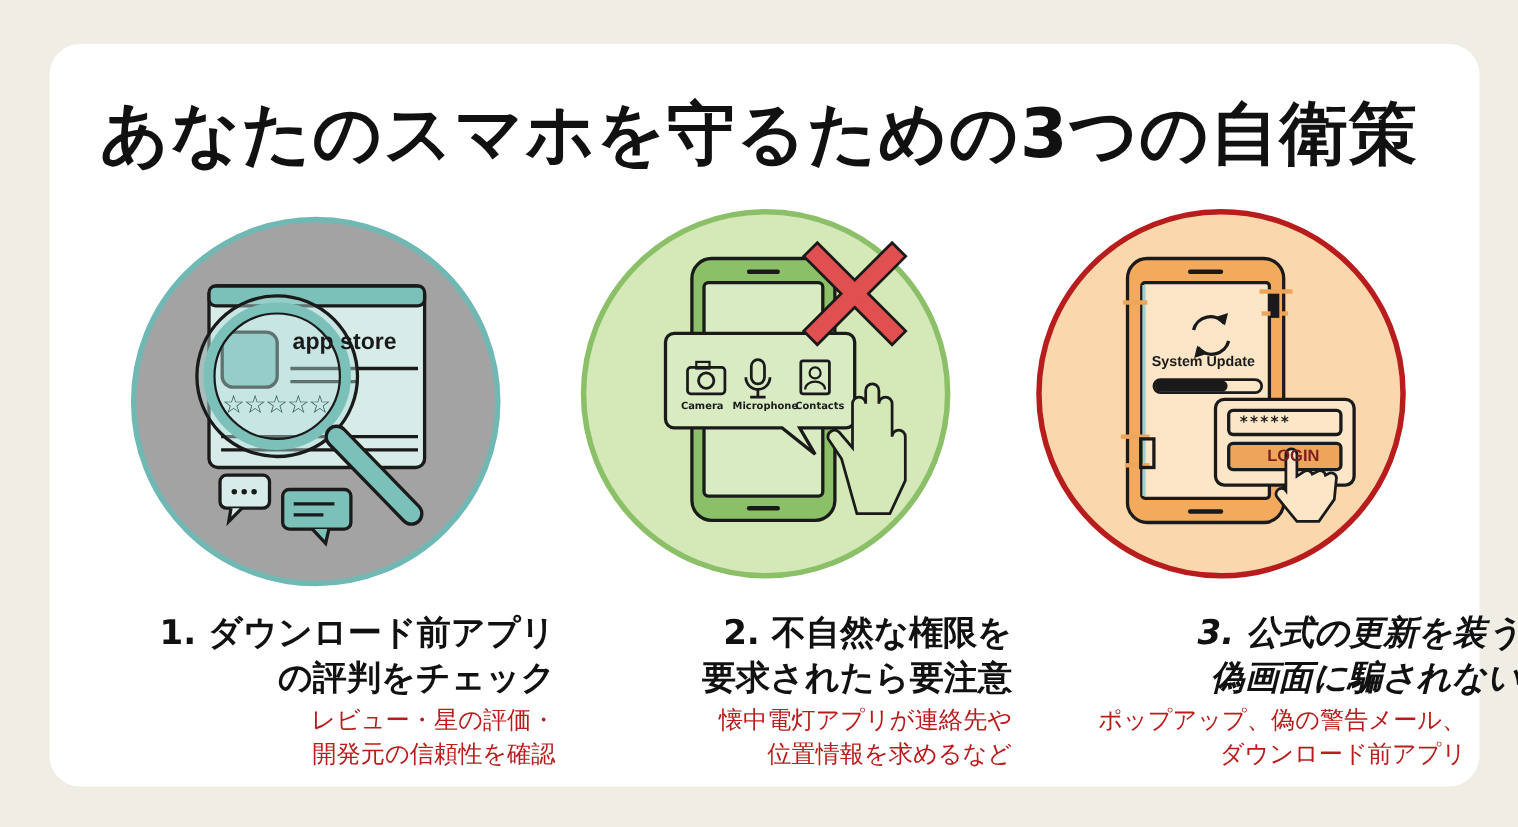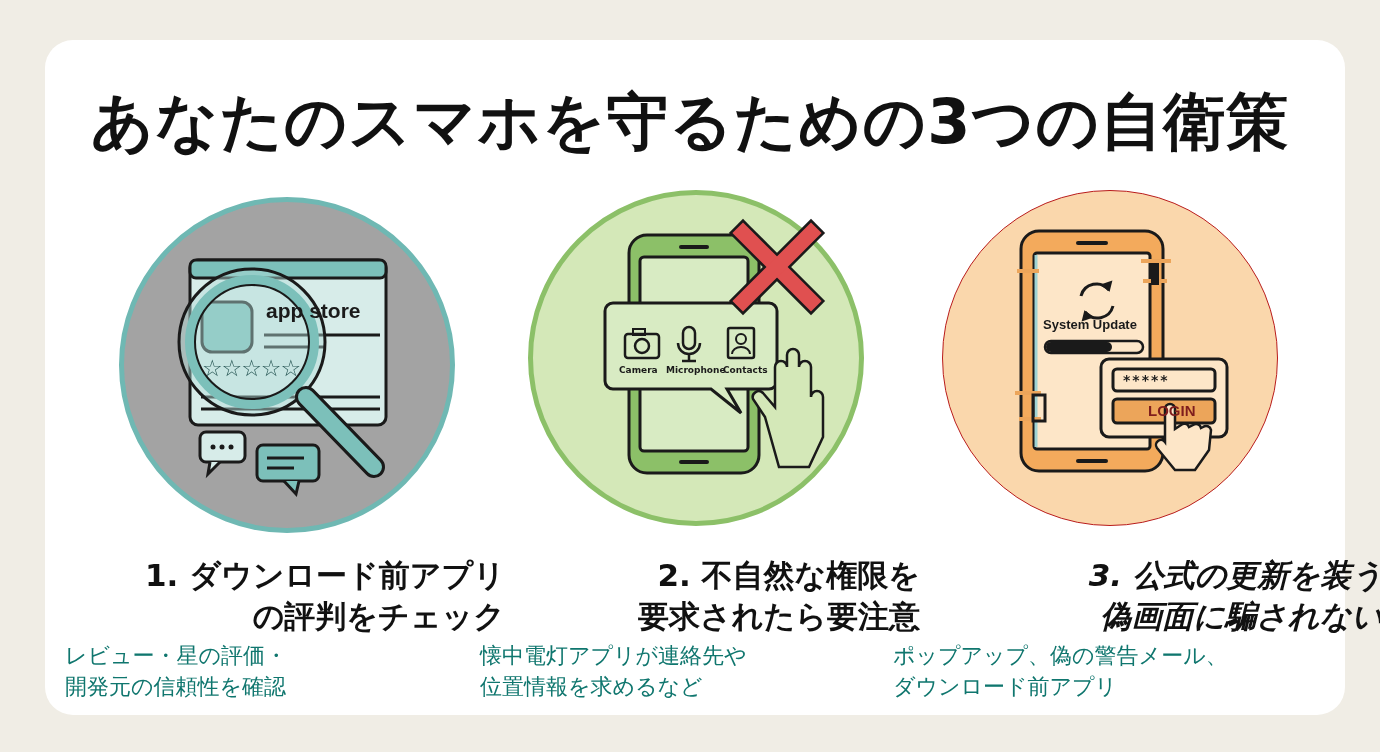--- a/index.html
+++ b/index.html
@@ -2,21 +2,21 @@
 <html><head>
 <meta charset="utf-8">
 <style>
   html,body{margin:0;padding:0;}
   body{width:1380px;height:752px;background:#f0ede5;position:relative;overflow:hidden;font-family:"DejaVu Sans","Liberation Sans",sans-serif;}
   .card{position:absolute;left:45px;top:40px;width:1300px;height:675px;background:#ffffff;border-radius:28px;}
   .title{position:absolute;left:0;top:80px;width:1380px;text-align:center;font-size:62px;font-weight:bold;color:#111;letter-spacing:1px;}
   .circle{position:absolute;width:336px;height:336px;border-radius:50%;}
   .circle svg{position:absolute;left:0;top:0;width:336px;height:336px;}
   .heading{position:absolute;top:555px;width:440px;text-align:right;font-size:31px;font-weight:bold;color:#111;line-height:41px;}
-  .desc{position:absolute;top:640px;width:440px;text-align:left;font-size:22px;color:#0f766e;line-height:31px;}
+  .desc{position:absolute;top:640px;width:440px;text-align:right;font-size:22px;color:#b91c1c;line-height:31px;}
 </style>
 </head>
 <body>
 
 <div class="card"></div>
 
 <div class="title">あなたのスマホを守るための3つの自衛策</div>
 
 <div class="circle" style="left:119px;top:197px;background:#a3a3a3;border:5px solid #6fb8b3;box-sizing:border-box;">
   <svg viewBox="0 0 336 336">
@@ -79,21 +79,21 @@
     <line x1="210" y1="38" x2="278" y2="106" stroke="#e05050" stroke-width="15" stroke-linecap="square"></line>
     <line x1="278" y1="38" x2="210" y2="106" stroke="#e05050" stroke-width="15" stroke-linecap="square"></line>
 
     <path d="M232 222 l-12 -18 a6 6 0 0 1 10 -6 l12 14 v-40 a6 6 0 0 1 12 0 v-12 a6 6 0 0 1 12 0 v12 a6 6 0 0 1 12 0 v30 a6 6 0 0 1 12 0 v40 l-14 30 l-30 0z" fill="#d4e8b8" stroke="#1a1a1a" stroke-width="2.5"></path>
   </svg>
   <span style="position:absolute;left:86px;top:170px;font-size:9px;font-weight:bold;color:#1a1a1a;">Camera</span>
   <span style="position:absolute;left:133px;top:170px;font-size:9px;font-weight:bold;color:#1a1a1a;">Microphone</span>
   <span style="position:absolute;left:190px;top:170px;font-size:9px;font-weight:bold;color:#1a1a1a;">Contacts</span>
 </div>
 
-<div class="circle" style="left:942px;top:190px;background:#fad7ac;border:1px solid #b91c1c;box-sizing:border-box;">
+<div class="circle" style="left:942px;top:190px;background:#fad7ac;border:5px solid #b91c1c;box-sizing:border-box;">
   <svg viewBox="0 0 336 336">
 
     <rect x="78" y="40" width="142" height="240" rx="18" fill="#f3aa5c" stroke="#1a1a1a" stroke-width="3"></rect>
     <rect x="91" y="62" width="116" height="196" rx="3" fill="#fde6c8" stroke="#1a1a1a" stroke-width="3"></rect>
     <line x1="93" y1="64" x2="93" y2="256" stroke="#9fd3d3" stroke-width="3"></line>
     <line x1="135" y1="52" x2="163" y2="52" stroke="#1a1a1a" stroke-width="4" stroke-linecap="round"></line>
     <line x1="135" y1="270" x2="163" y2="270" stroke="#1a1a1a" stroke-width="4" stroke-linecap="round"></line>
 
     <rect x="74" y="78" width="22" height="4" fill="#eca55a"></rect>
     <rect x="198" y="68" width="30" height="4" fill="#eca55a"></rect>

